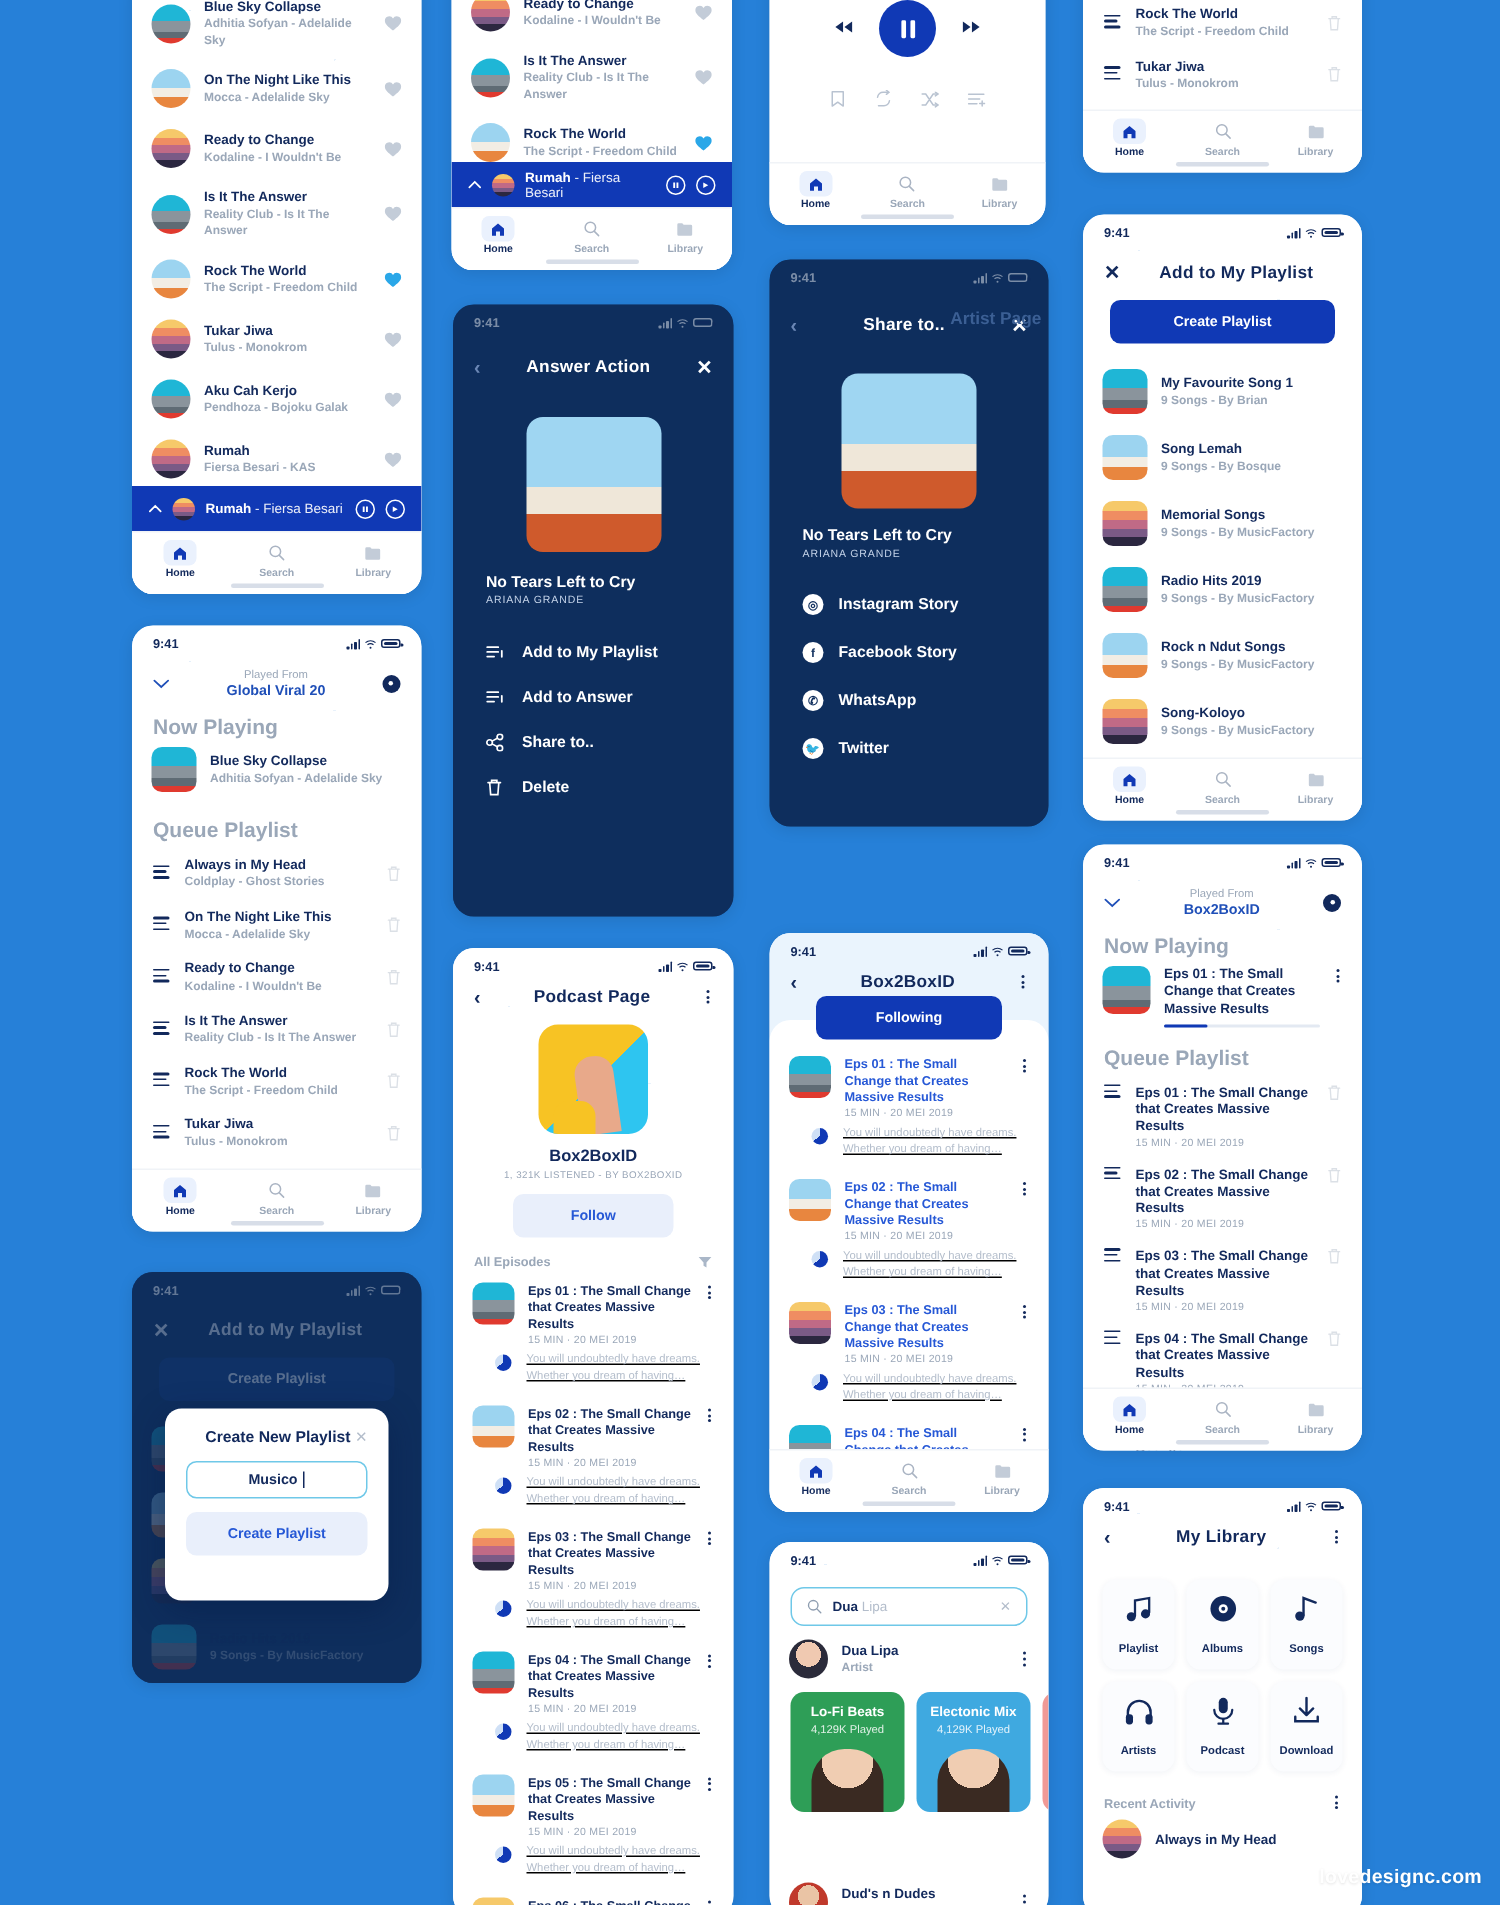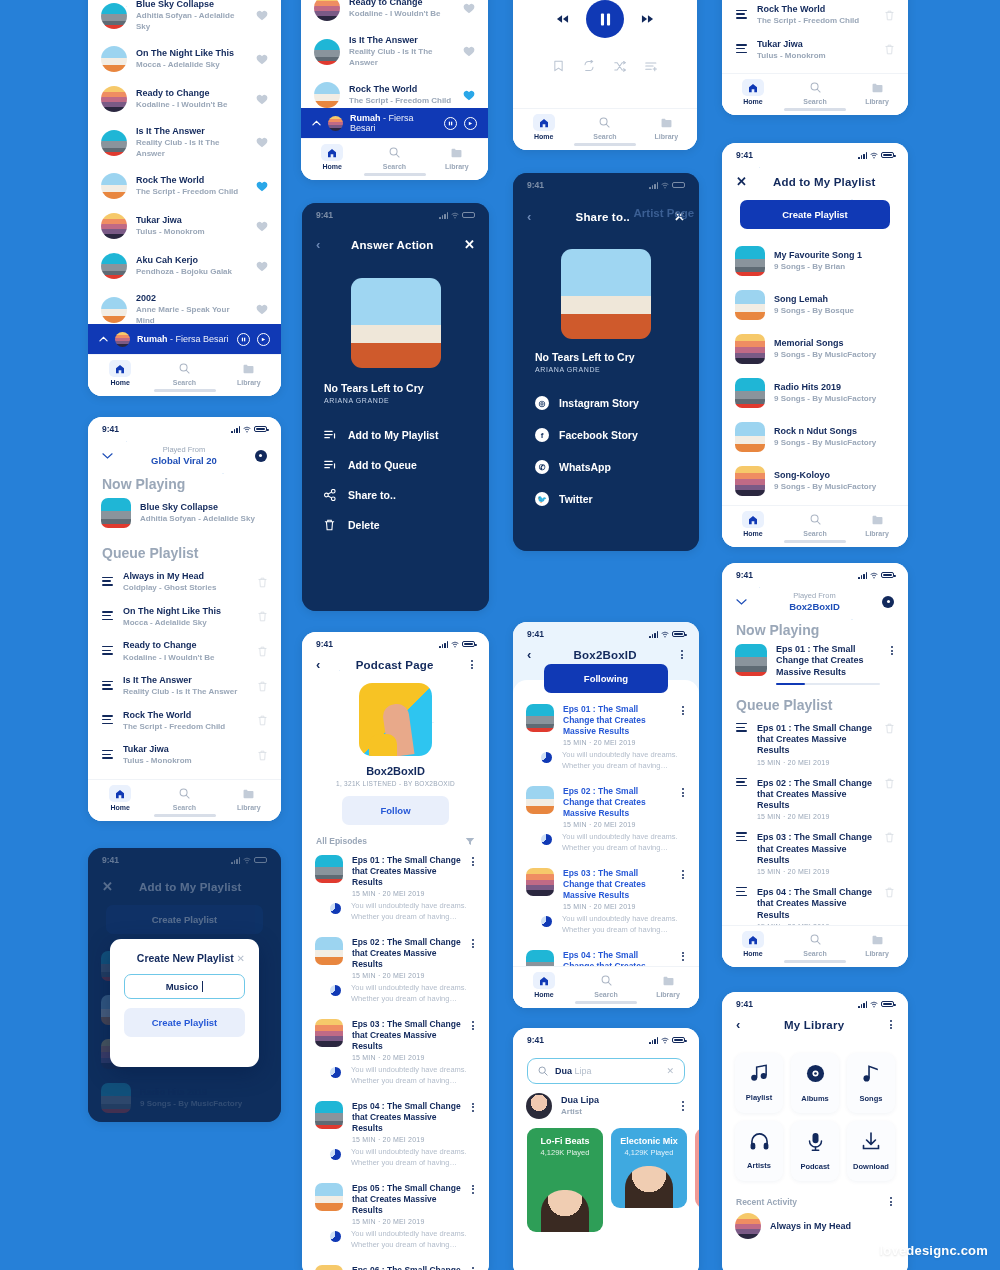--- a/index.html
+++ b/index.html
@@ -91,21 +91,21 @@
   .dark .ov{ position:absolute; inset:0; background:rgba(14,45,92,.93); z-index:3;}
   .dkrow{ display:flex;align-items:center;gap:10px;padding:9px 22px; position:relative;z-index:5;color:#fff;}
   .dkrow .lbl{font-size:10.5px;font-weight:bold;}
   .social-ic{width:14px;height:14px;border-radius:50%;background:#fff;color:#0e2d5c;
     display:flex;align-items:center;justify-content:center;font-size:8px;font-weight:bold;flex:0 0 auto;}
 
   .ep-row{ display:flex; gap:9px; padding:7px 13px 2px; position:relative; z-index:2;}
   .ep-tit{ font-size:8.5px;font-weight:bold;color:#12295c;line-height:1.3;}
   .ep-tit.blue{ color:#2658d6;}
   .ep-meta{ font-size:7px;color:#9aa7b8;margin-top:2px;letter-spacing:.2px;}
-  .ep-desc{ display:flex;gap:10px;padding:2px 13px 7px 13px;position:relative;z-index:2;align-items:flex-start;}
+  .ep-desc{ display:flex;gap:10px;padding:2px 13px 7px 13px;position:relative;z-index:2;align-items:flex-start;text-decoration:underline;}
   .ep-desc .txt{ font-size:7.5px;color:#b3bdcb;line-height:1.45;}
   .pie{width:11px;height:11px;border-radius:50%;background:conic-gradient(#1039b5 0 65%, #cfe0f6 65% 100%);flex:0 0 auto;margin-left:15px;margin-top:2px;}
 
   .lib-card{ background:#fbfcfe; border-radius:9px; height:60px;
     display:flex;flex-direction:column;align-items:center;justify-content:center;gap:7px;
     box-shadow:0 1px 4px rgba(20,50,100,.06);}
   .lib-lb{ font-size:7.5px;color:#12295c;font-weight:bold;}
 
   .watermark{ position:absolute; right:12px; bottom:12px; font-size:13px; font-weight:bold;
     color:#ffffff; letter-spacing:.2px; z-index:40; text-shadow:0 1px 2px rgba(0,0,0,.12);}
@@ -174,30 +174,20 @@
         </div>
     <svg class="heart" viewBox="0 0 14 13">
           <path d="M7 12.2C3.2 9.2.6 7.2.6 4.5A3.4 3.4 0 017 2.8 3.4 3.4 0 0113.4 4.5c0 2.7-2.6 4.7-6.4 7.7Z" fill="#c3ccd8"></path>
         </svg>
       </div>
       <div class="songrow">
     <div class="cover cv1"></div>
     <div class="grow">
           <div class="st-tit">Aku Cah Kerjo</div>
     <div class="st-sub">Pendhoza - Bojoku Galak</div>
-        </div>
-    <svg class="heart" viewBox="0 0 14 13">
-          <path d="M7 12.2C3.2 9.2.6 7.2.6 4.5A3.4 3.4 0 017 2.8 3.4 3.4 0 0113.4 4.5c0 2.7-2.6 4.7-6.4 7.7Z" fill="#c3ccd8"></path>
-        </svg>
-      </div>
-      <div class="songrow">
-    <div class="cover cv2"></div>
-    <div class="grow">
-          <div class="st-tit">2002</div>
-    <div class="st-sub">Anne Marie - Speak Your Mind</div>
         </div>
     <svg class="heart" viewBox="0 0 14 13">
           <path d="M7 12.2C3.2 9.2.6 7.2.6 4.5A3.4 3.4 0 017 2.8 3.4 3.4 0 0113.4 4.5c0 2.7-2.6 4.7-6.4 7.7Z" fill="#c3ccd8"></path>
         </svg>
       </div>
       <div class="songrow">
     <div class="cover cv3"></div>
     <div class="grow">
           <div class="st-tit">Rumah</div>
     <div class="st-sub">Fiersa Besari - KAS</div>
@@ -533,21 +523,21 @@
         </span>
    <span class="lbl">Add to My Playlist</span>
       </div>
       <div class="dkrow">
    <span style="width:14px;display:flex;">
           <svg width="13" height="11" viewBox="0 0 14 12">
             <path d="M0.8 1.6h8M0.8 5h8M0.8 8.4h5" stroke="#fff" stroke-width="1.3" stroke-linecap="round"></path>
             <path d="M11.4 4.2v4.4" stroke="#fff" stroke-width="1.3" stroke-linecap="round"></path>
           </svg>
         </span>
-   <span class="lbl">Add to Queue</span>
+   <span class="lbl">Add to Answer</span>
       </div>
       <div class="dkrow">
    <span style="width:14px;display:flex;">
           <svg width="12" height="12" viewBox="0 0 13 13">
             <circle cx="10" cy="2.4" r="2" stroke="#fff" stroke-width="1.2" fill="none"></circle>
             <circle cx="2.6" cy="6.5" r="2" stroke="#fff" stroke-width="1.2" fill="none"></circle>
             <circle cx="10" cy="10.6" r="2" stroke="#fff" stroke-width="1.2" fill="none"></circle>
             <path d="M4.4 5.5L8.2 3.4M4.4 7.5L8.2 9.6" stroke="#fff" stroke-width="1.2"></path>
           </svg>
         </span>
@@ -1435,21 +1425,21 @@
       <div class="st-tit">Dua Lipa</div>
       <div class="st-sub">Artist</div>
     </div>
     <span class="dots-v">
         <span></span>
         <span></span>
         <span></span>
       </span>
   </div>
   <div id="p13-cards" style="display:flex;gap:8px;padding:2px 14px 0;position:relative;z-index:2;overflow:hidden;">
-      <div style="flex:0 0 auto;width:76px;height:104px;border-radius:9px;background:#2e9e57;position:relative;overflow:hidden;padding:8px 10px 0;text-align:center;">
+      <div style="flex:0 0 auto;width:76px;height:80px;border-radius:9px;background:#2e9e57;position:relative;overflow:hidden;padding:8px 10px 0;text-align:center;">
    <div style="font-size:9px;font-weight:bold;color:#fff;">Lo-Fi Beats</div>
    <div style="font-size:7.5px;color:rgba(255,255,255,.85);margin-top:2px;">4,129K Played</div>
    <div style="position:absolute;left:50%;bottom:0;transform:translateX(-50%);width:48px;height:42px;border-radius:22px 22px 0 0;background:radial-gradient(circle at 50% 22%, #f0cdb2 0 42%, #3a2a22 42% 100%);"></div>
  </div>
       <div style="flex:0 0 auto;width:76px;height:80px;border-radius:9px;background:#3fa9e0;position:relative;overflow:hidden;padding:8px 0 0;text-align:center;">
    <div style="font-size:9px;font-weight:bold;color:#fff;">Electonic Mix</div>
    <div style="font-size:7.5px;color:rgba(255,255,255,.85);margin-top:2px;">4,129K Played</div>
    <div style="position:absolute;left:50%;bottom:0;transform:translateX(-50%);width:48px;height:42px;border-radius:22px 22px 0 0;background:radial-gradient(circle at 50% 22%, #f0cdb2 0 42%, #3a2a22 42% 100%);"></div>
  </div>
       <div style="flex:0 0 auto;width:76px;height:80px;border-radius:9px;background:#f09a96;position:relative;overflow:hidden;padding:8px 0 0;text-align:center;">

